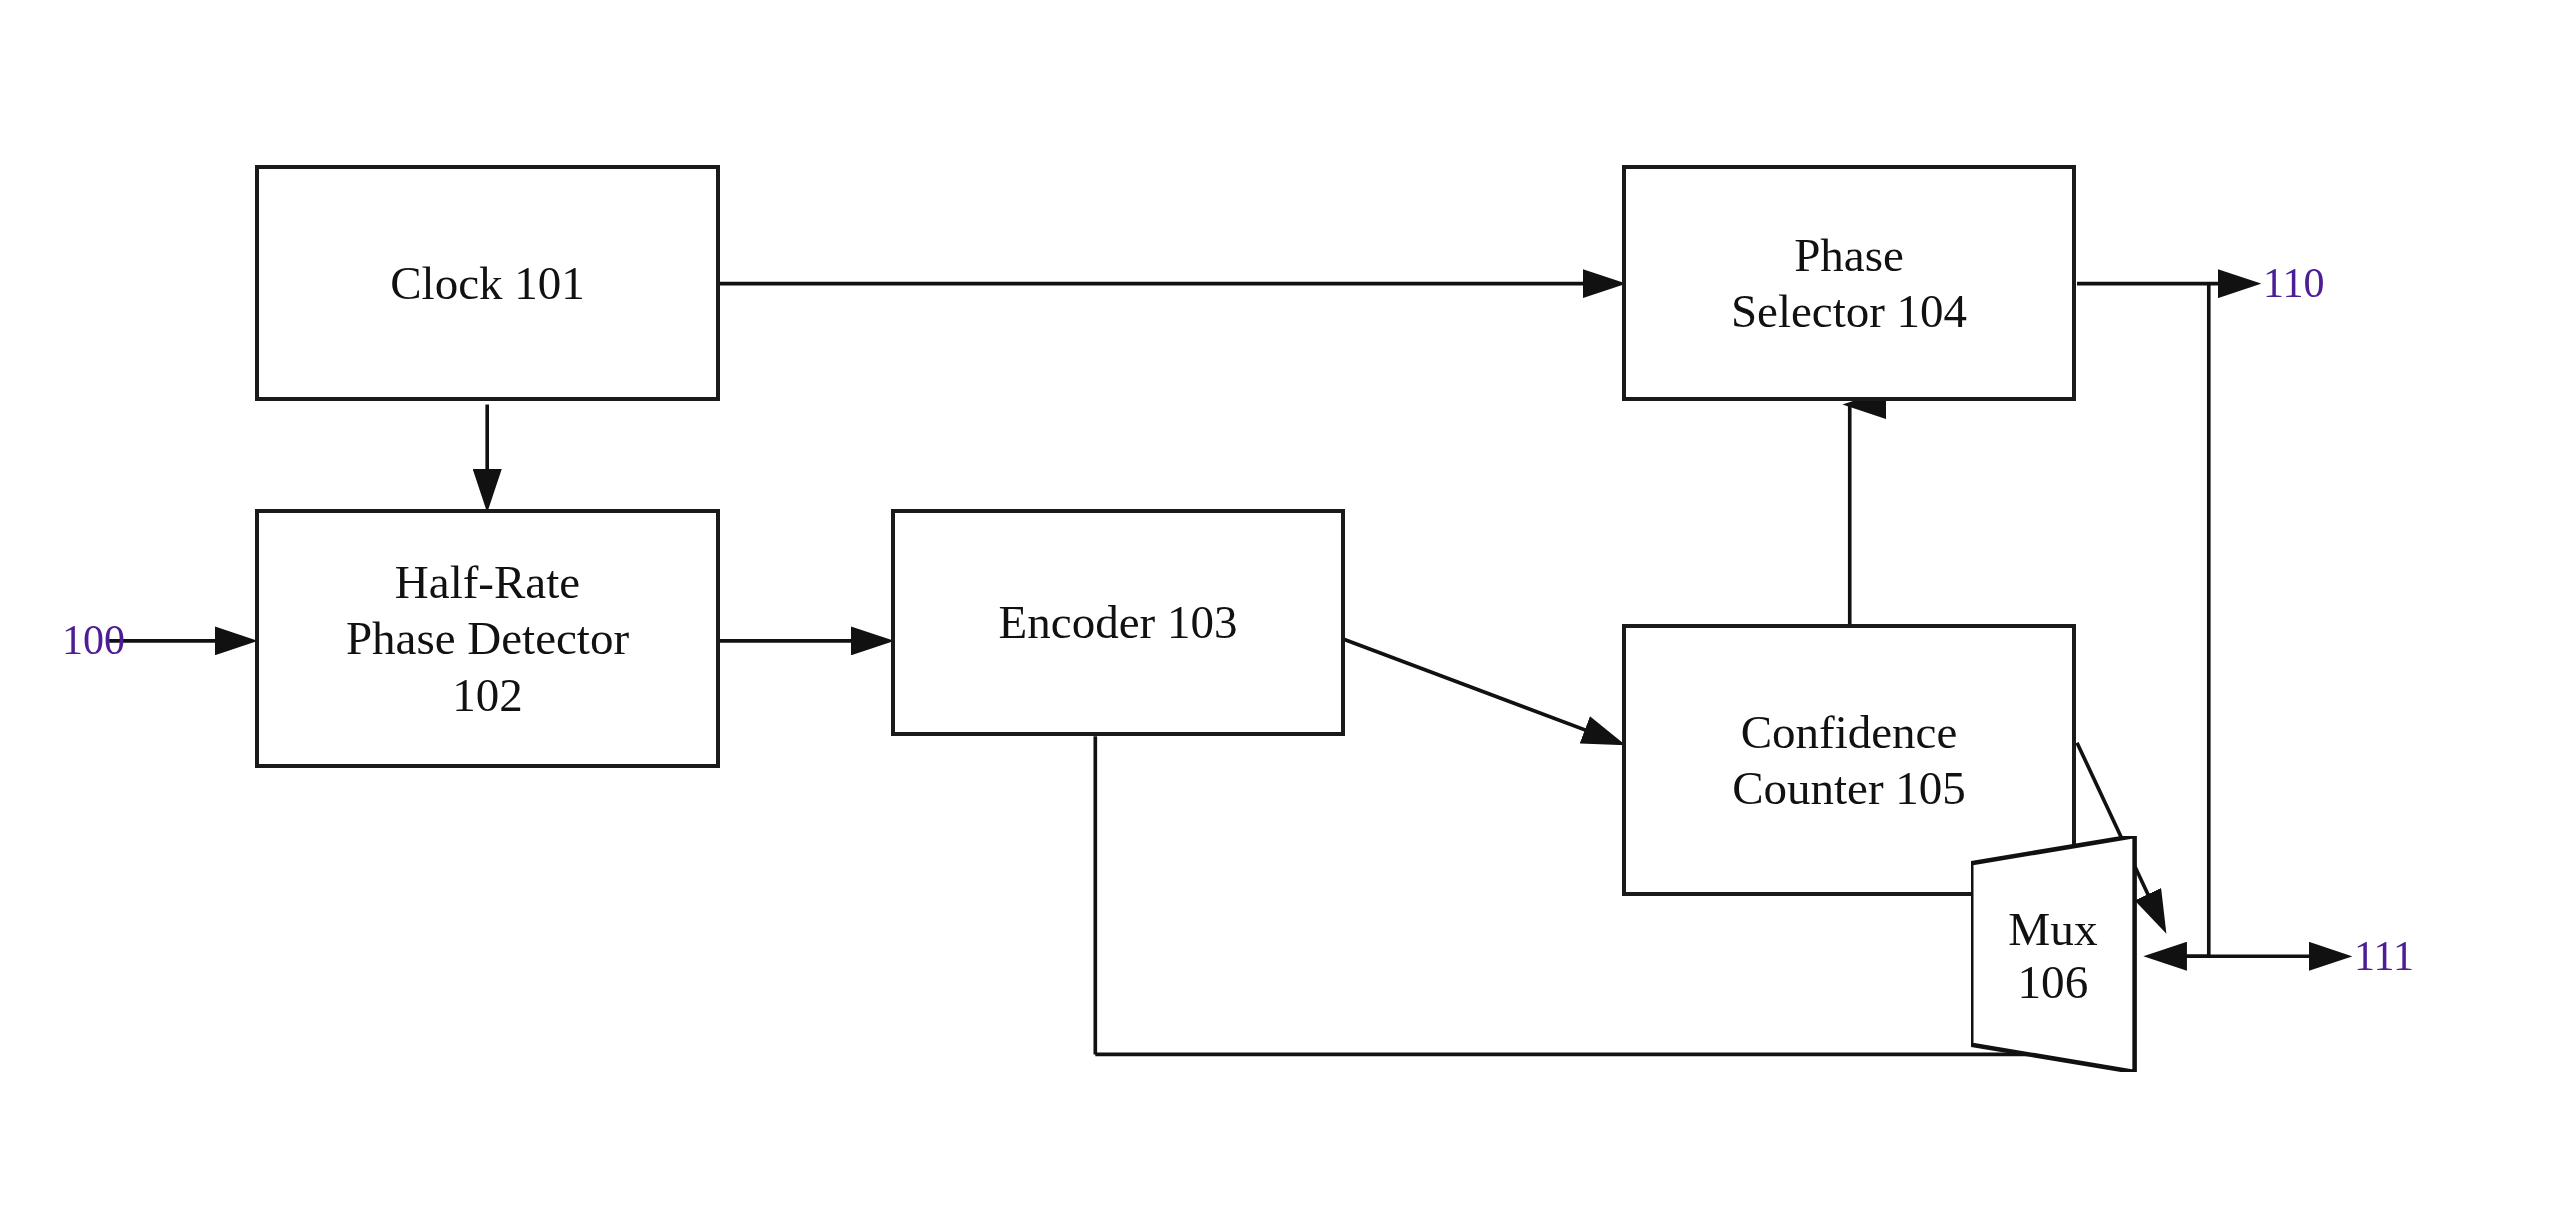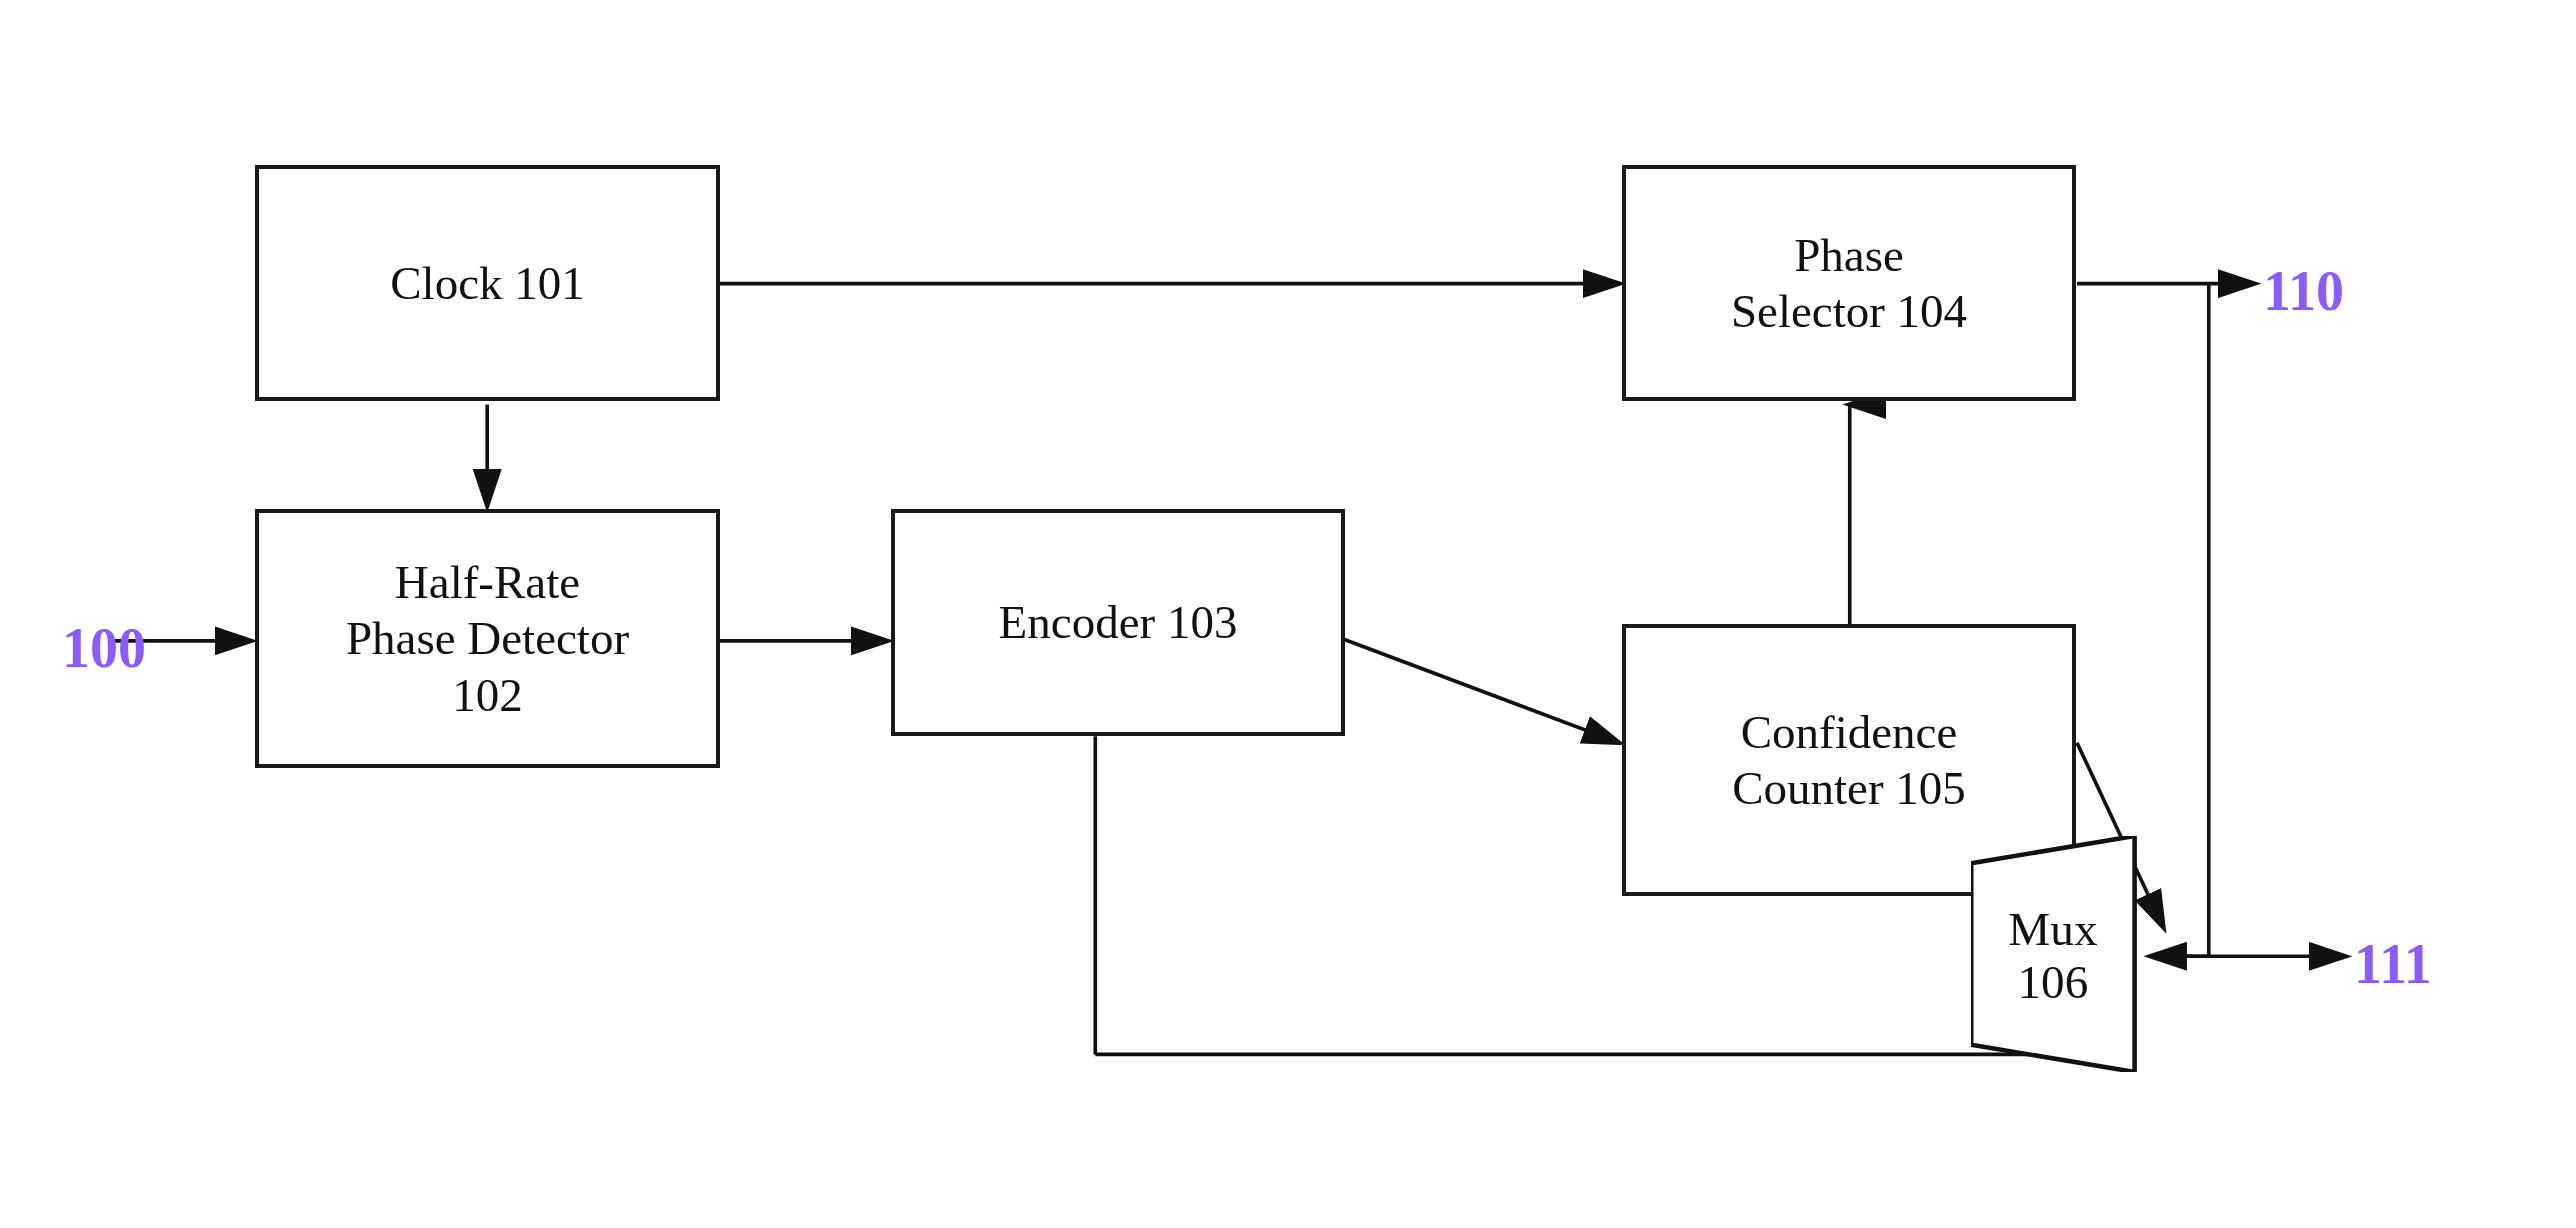--- a/index.html
+++ b/index.html
@@ -82,23 +82,23 @@
       position: absolute;
       left: 1971px;
       top: 836px;
       width: 182px;
       height: 236px;
     }
 
     
     .signal-label {
       position: absolute;
-      font-size: 56px;
-      font-weight: 700;
-      color: #8b5cf6;
+      font-size: 42px;
+      font-weight: 400;
+      color: #4c1d95;
     }
 
     
     .diagram-svg {
       position: absolute;
       top: 0;
       left: 0;
       width: 2576px;
       height: 1229px;
     }

